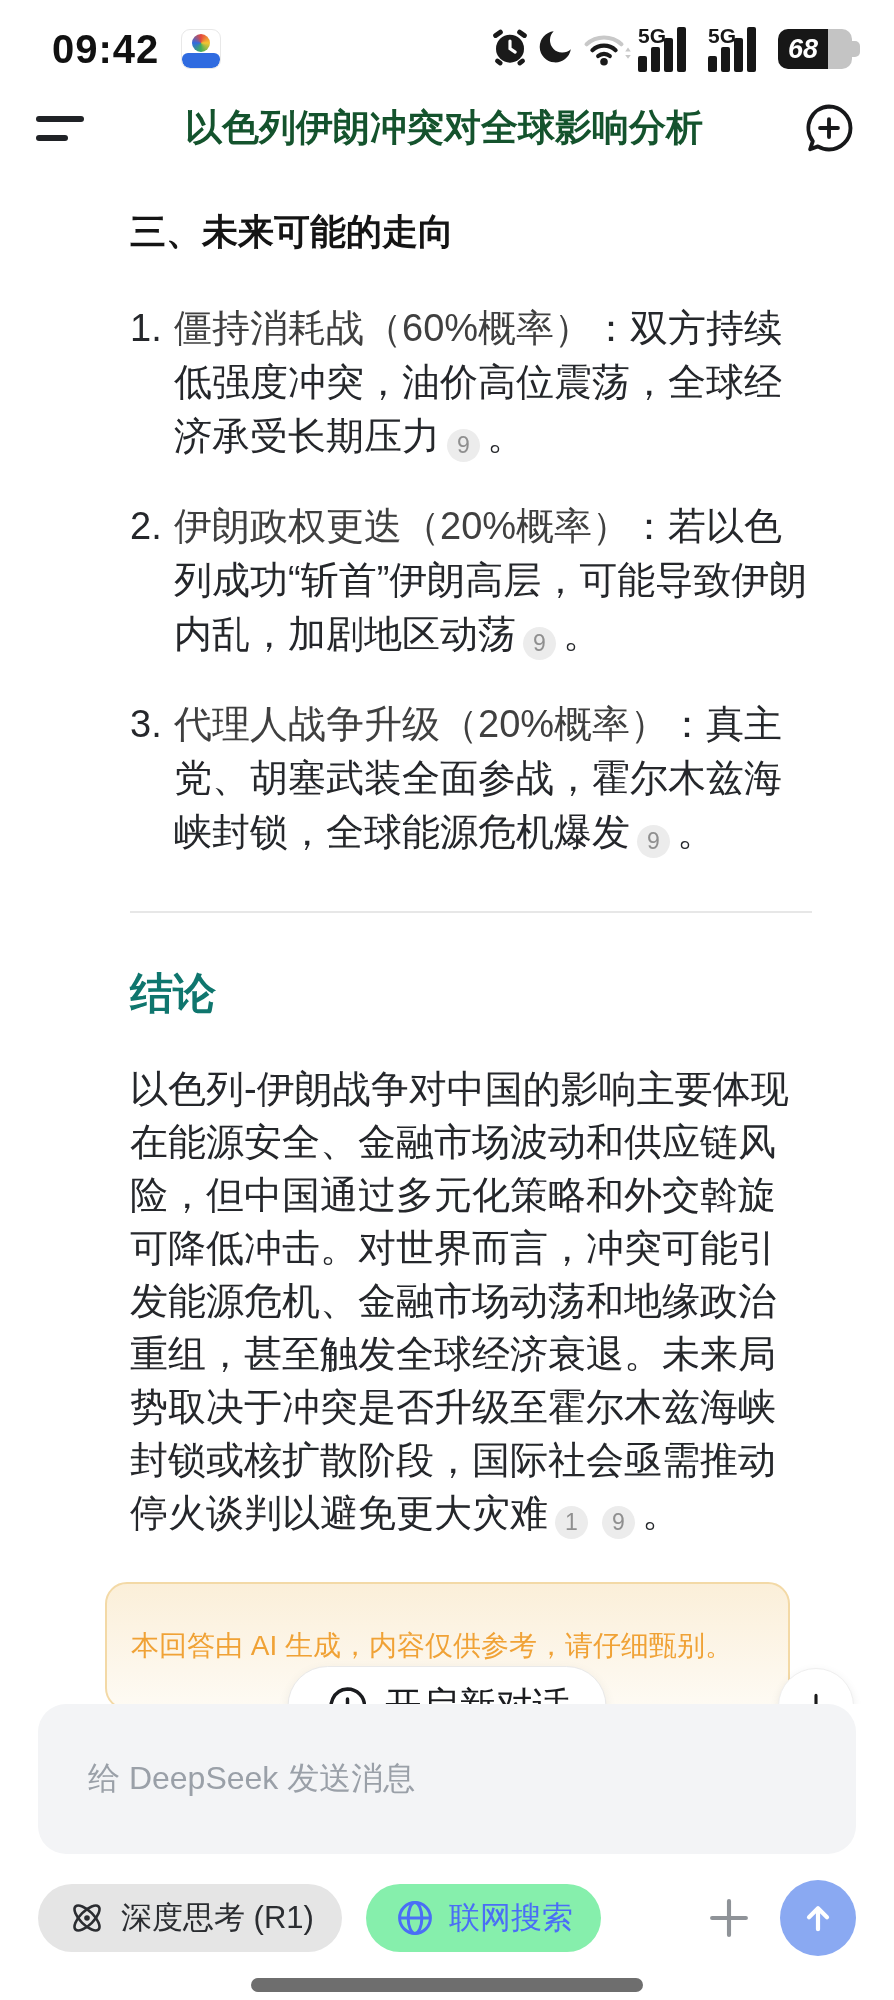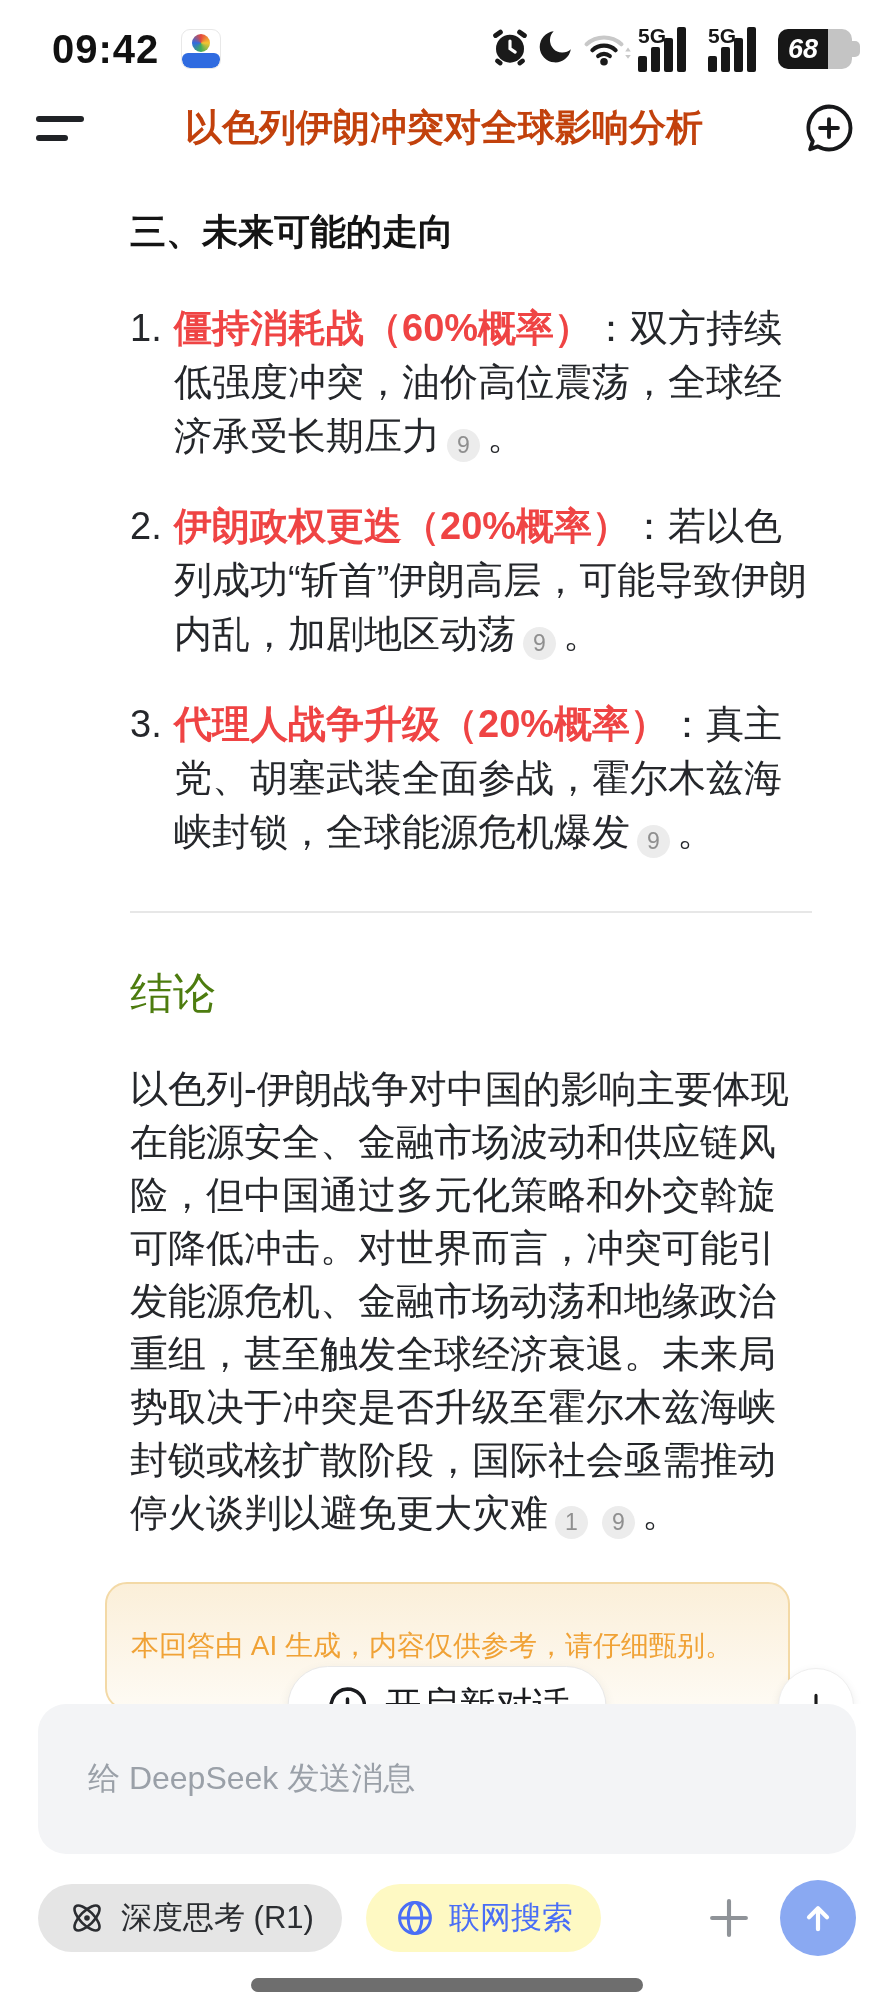--- a/index.html
+++ b/index.html
@@ -37,36 +37,36 @@
   .bat-rest{ flex:1; background:#c4c4c4; border-radius:0 10px 10px 0; }
   .bat-nub{ position:absolute; right:-8px; top:12px; width:8px; height:16px; background:#c4c4c4;
     border-radius:0 5px 5px 0; }
   
   .nav{ height:68px; margin-top:16px; padding:0 36px;
     display:flex; align-items:center; }
   .hamburger{ width:52px; display:flex; flex-direction:column; gap:13px; cursor:pointer; }
   .hamburger i{ display:block; height:6px; border-radius:3px; background:#202226; }
   .hamburger i:nth-child(1){ width:48px; }
   .hamburger i:nth-child(2){ width:32px; }
-  .nav-title{ flex:1; text-align:center; font-size:37px; font-weight:700; color:#c2410c;
+  .nav-title{ flex:1; text-align:center; font-size:37px; font-weight:700; color:#14532d;
     white-space:nowrap; overflow:hidden; }
   .nav-new{ width:58px; height:58px; display:flex; align-items:center; justify-content:center; }
   
   .main{ padding:0 82px 0 105px; }
   .h-section{ margin:46px 0 0 25px; font-size:36px; font-weight:700; color:#141414; }
   .scenarios{ list-style:none; margin:44px 0 0 25px; }
   .scenarios li{ position:relative; padding-left:44px; font-size:38px; line-height:54px; }
   .scenarios li + li{ margin-top:36px; }
   .li-num{ position:absolute; left:0; top:0; color:#25272b; }
-  .li-bold{ font-weight:700; color:#ef4444;margin-top:40px; }
+  .li-bold{ font-weight:400; color:#404040;margin-top:40px; }
   .cite-badge{ display:inline-flex; width:33px; height:33px; border-radius:50%;
     background:#ececec; color:#8f8f8f; font-size:23px; align-items:center; justify-content:center;
     margin:0 7px; vertical-align:-4px; cursor:pointer; }
   .divider{ height:2px; background:#e7e7e7; margin:52px 0 0 25px; }
-  .h-conclusion{ margin:52px 0 0 25px; font-size:43px; font-weight:400; color:#4d7c0f; }
+  .h-conclusion{ margin:52px 0 0 25px; font-size:43px; font-weight:700; color:#0f766e; }
   .conclusion-p{ margin:40px 0 0 25px; font-size:38px; line-height:53px; color:#25272b; }
   
   .disclaimer{ margin:42px 22px 0 0; border:2px solid #f3d9a6; border-radius:22px;
     background:linear-gradient(180deg,#fbefd9 0%,#fdf7ec 70%,#fefbf4 100%);
     padding:36px 24px; font-size:28px; line-height:52px; color:#f0a236; }
   
   .floating-row{ position:relative; margin-top:-44px; height:80px; padding:0 40px; }
   .new-chat-btn{ position:absolute; left:50%; transform:translateX(-50%); top:0;
     height:80px; background:#fff; border:1px solid #e9e9e9; border-radius:44px;
     box-shadow:0 4px 12px rgba(0,0,0,.07); display:flex; align-items:center; gap:14px;
@@ -76,21 +76,21 @@
     display:flex; align-items:center; justify-content:center; cursor:pointer; }
   
   .bottom-sheet{ position:absolute; left:0; right:0; bottom:0; background:#fff; padding:0 38px; }
   .composer-input{ height:150px; border-radius:28px; background:#f3f4f6;
     display:flex; align-items:center; padding:0 50px; cursor:text; }
   .composer-input .ph{ font-size:32px; color:#9aa0a8; }
   .toolbar{ margin-top:26px; display:flex; align-items:center; gap:24px; }
   .pill{ height:68px; border-radius:36px; display:flex; align-items:center; gap:13px;
     padding:0 28px; font-size:31px; cursor:pointer; white-space:nowrap; }
   .pill-deepthink{ background:#e5e5e5; color:#2b2d31; }
-  .pill-websearch{ background:#fef9c3; color:#4a6ef6;justify-content:flex-end; }
+  .pill-websearch{ background:#86efac; color:#4a6ef6;justify-content:flex-end; }
   .toolbar .spacer{ flex:1; }
   .plus-btn{ width:54px; height:54px; display:flex; align-items:center; justify-content:center;
     cursor:pointer; }
   .send-btn{ width:76px; height:76px; border-radius:50%; background:#8aa9f2;
     display:flex; align-items:center; justify-content:center; cursor:pointer; }
   .home-area{ height:44px; position:relative; }
   .home-indicator{ position:absolute; left:50%; bottom:8px; transform:translateX(-50%);
     width:392px; height:14px; border-radius:7px; background:#6e6e6e; }
 </style>
 </head>

